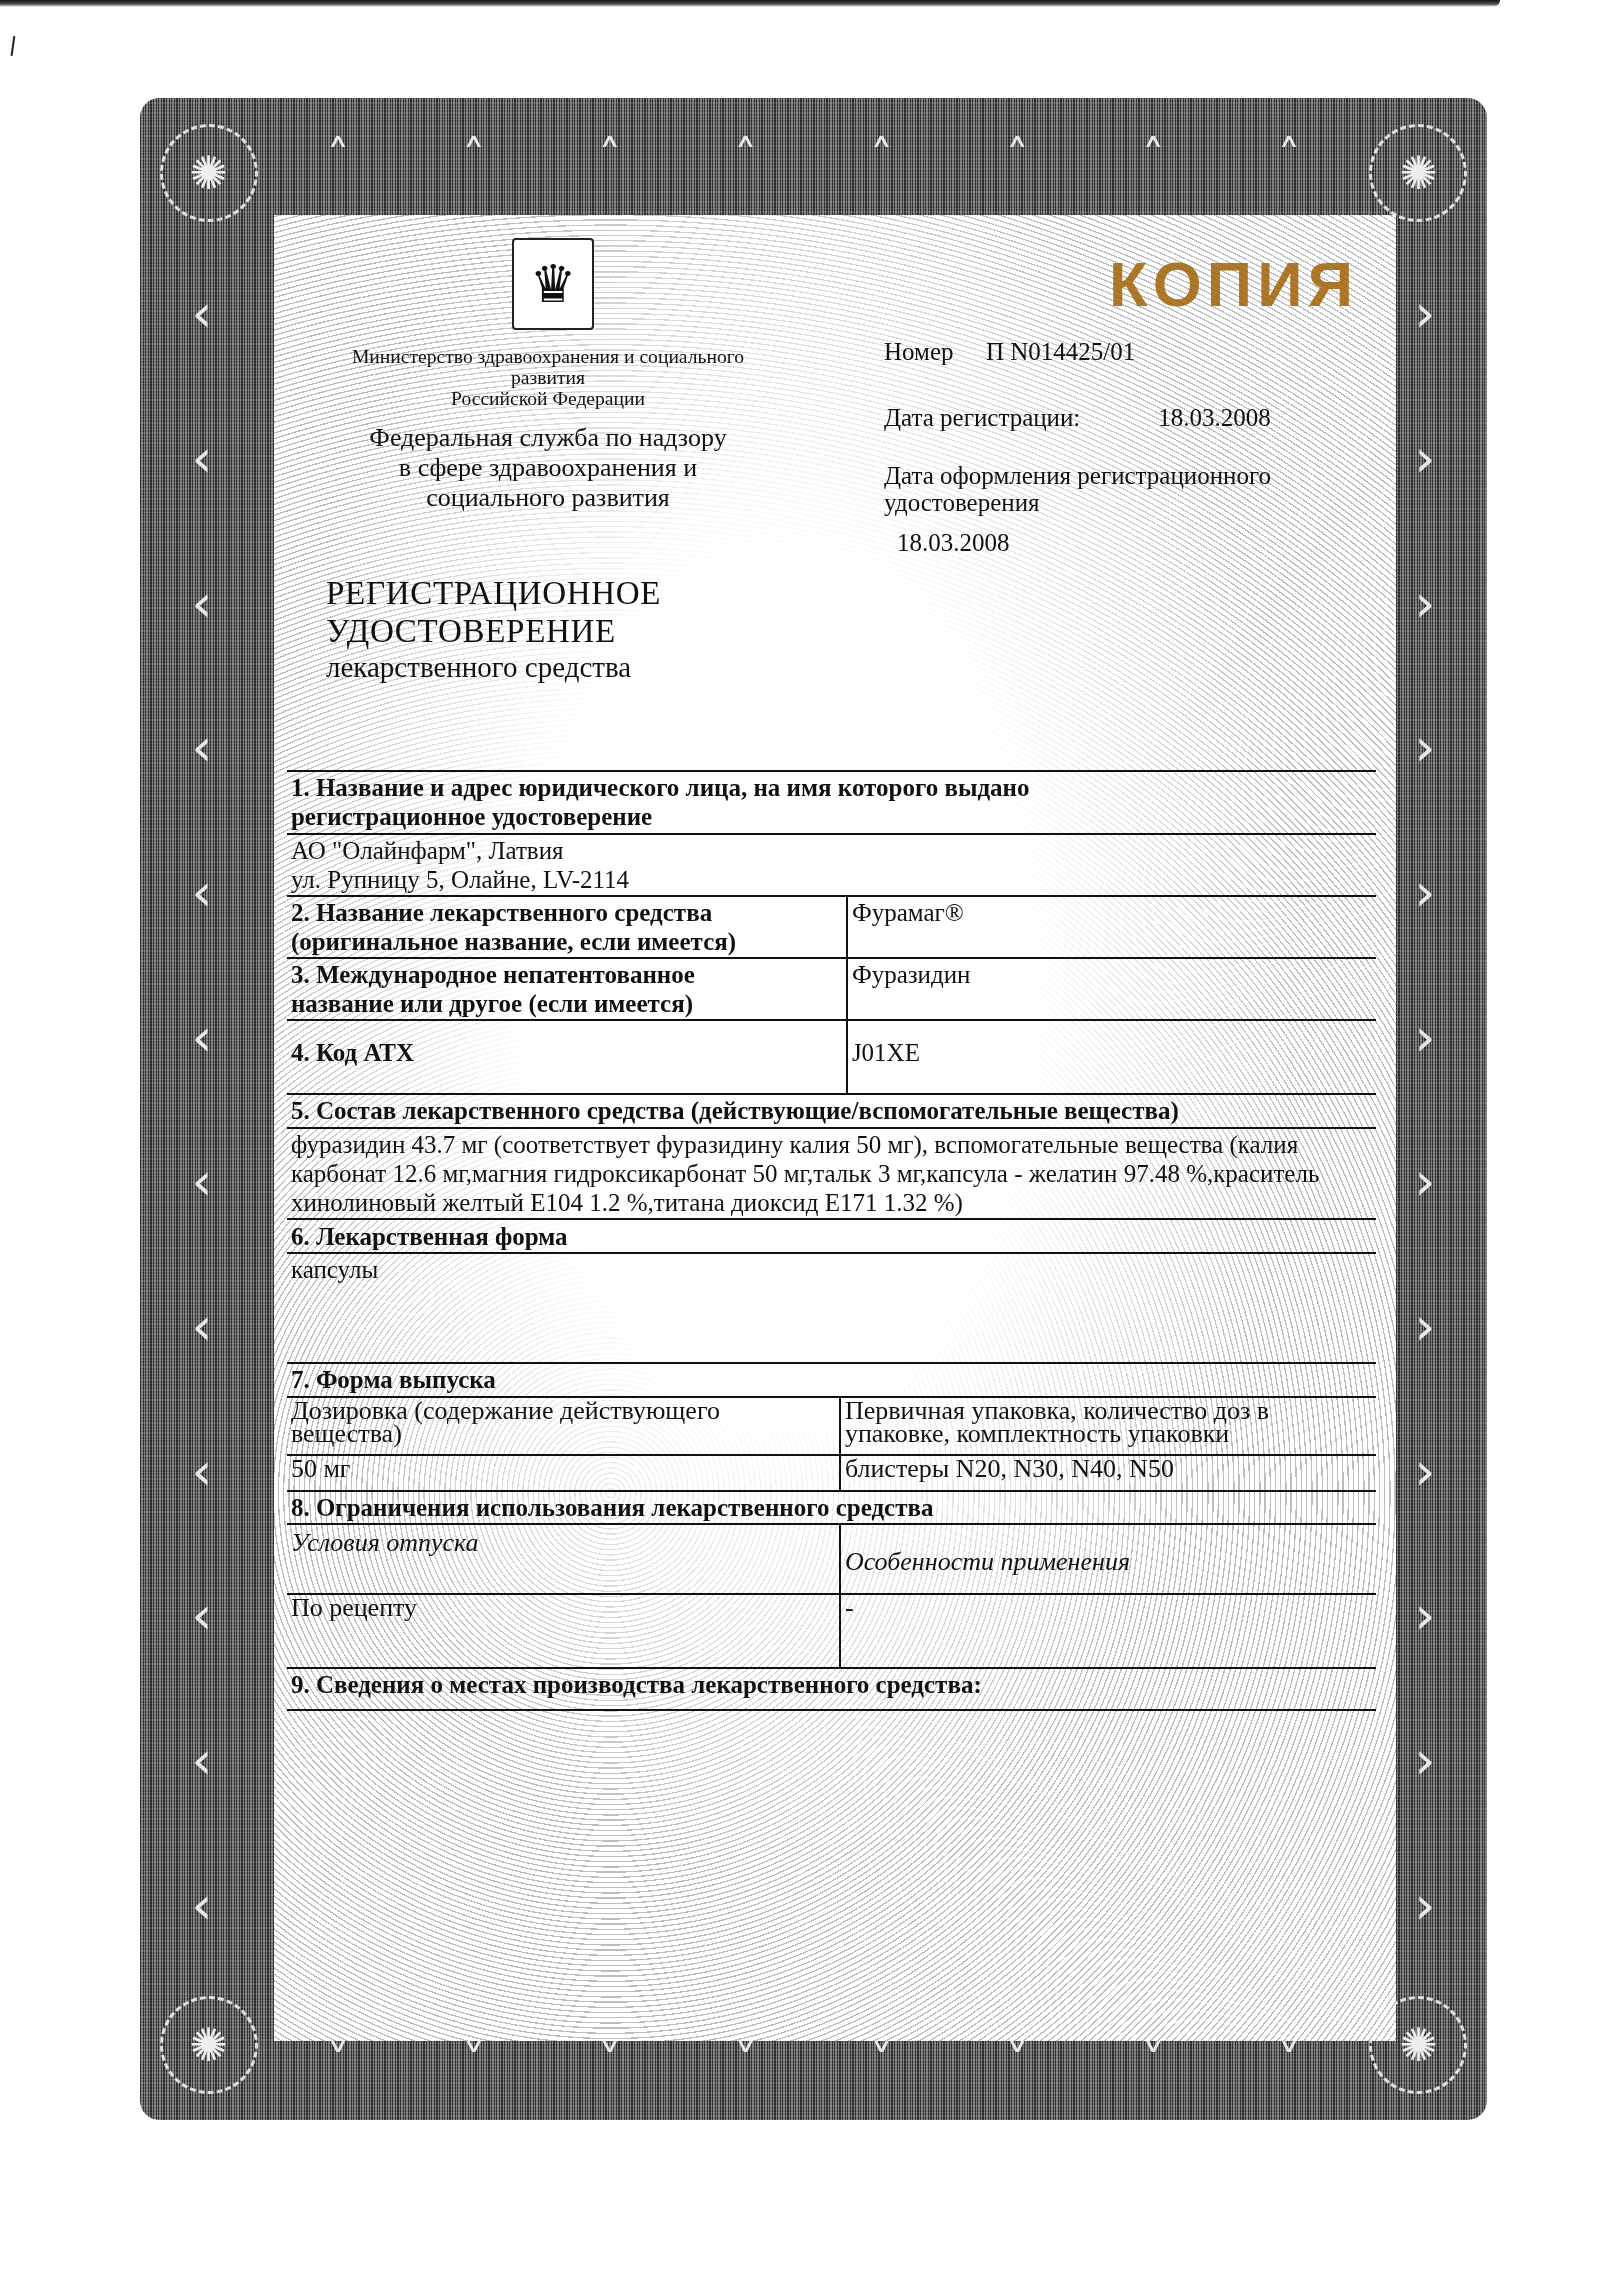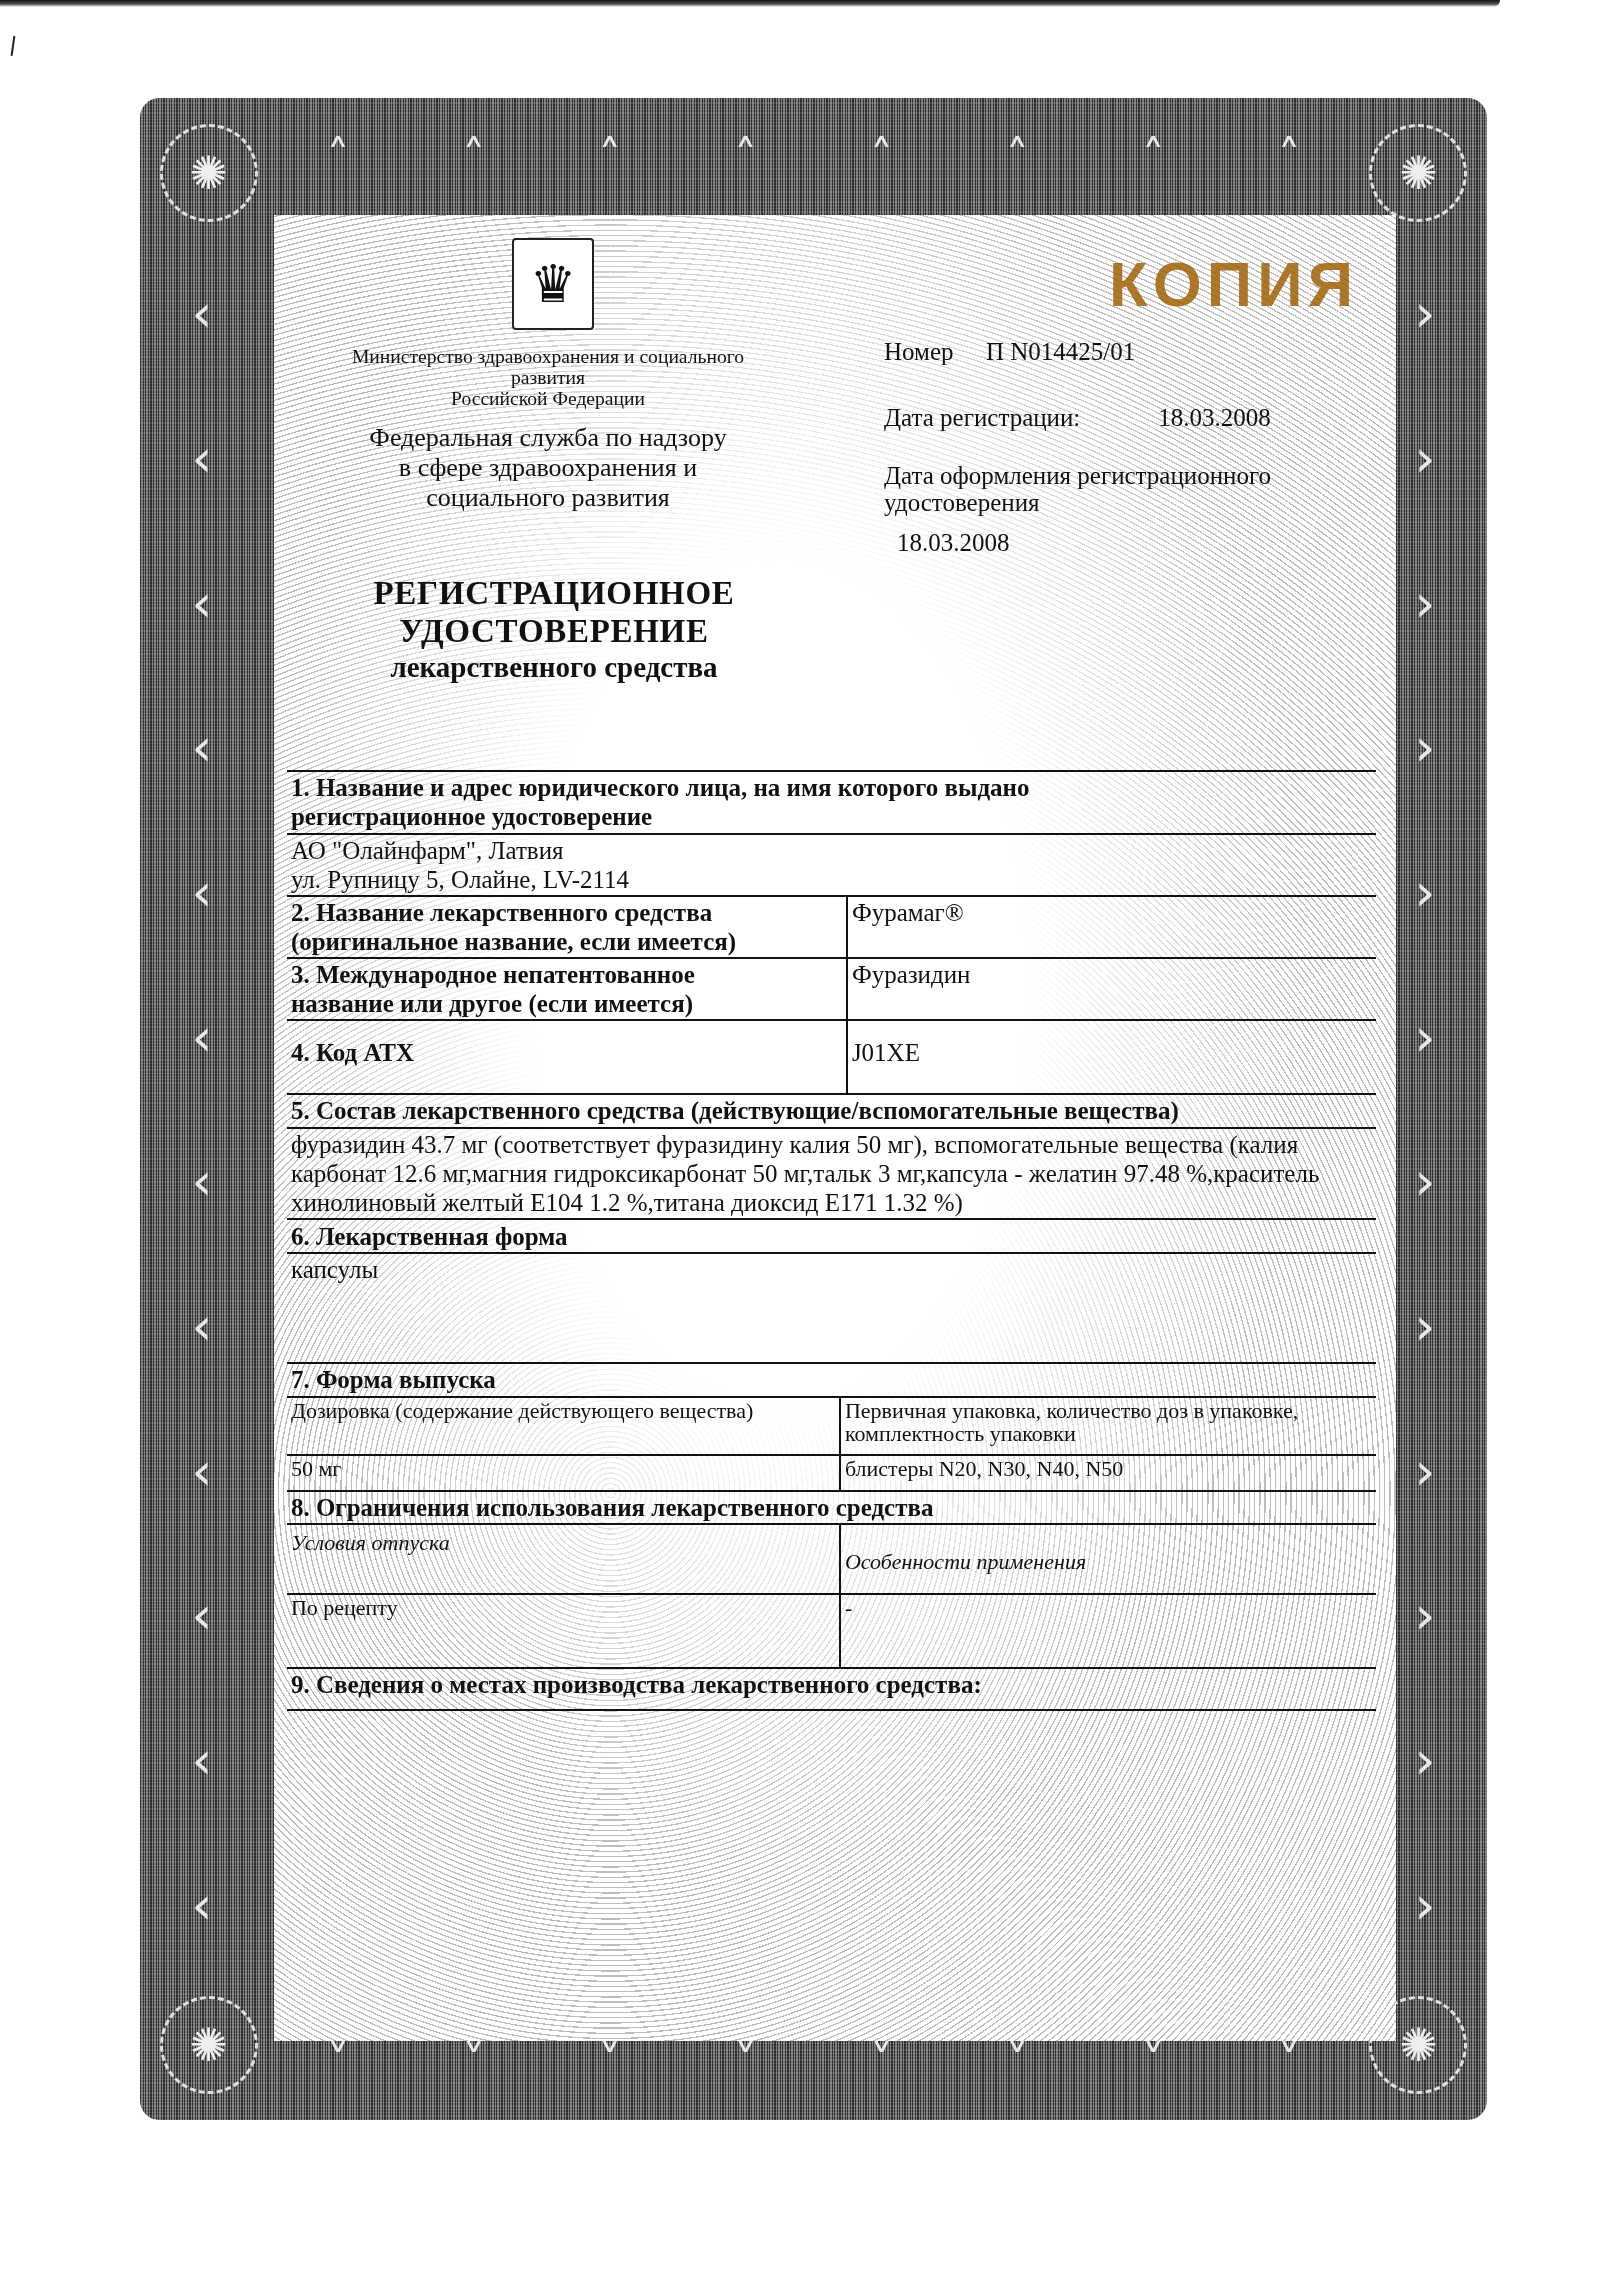--- a/index.html
+++ b/index.html
@@ -64,21 +64,21 @@
       position: absolute; left: 1109px; top: 248px; font-size: 63px; font-weight: bold; letter-spacing: 5.2px;
       color: #a16207; font-family: "Liberation Sans", sans-serif; opacity: 0.85;
     }
 
     .issuer {
       position: absolute; left: 287px; top: 346px; width: 522px; text-align: center; font-size: 23.5px; line-height: 26px;
     }
     .issuer .small { font-size: 19.6px; line-height: 21px; }
     .issuer .service { margin-top: 14.3px; font-size: 26px; line-height: 30px; }
     .doc-title {
-      position: absolute; left: 326px; top: 574px; width: 456px; text-align: center; font-weight: bold;
+      position: absolute; left: 326px; top: 574px; width: 456px; 
     }
     .doc-title .t1 { font-size: 33px; line-height: 38px; letter-spacing: 0.7px; }
     .doc-title .t2 { font-size: 29px; line-height: 34px; }
 
     .meta { position: absolute; left: 884px; top: 338px; width: 509px; font-size: 25px; line-height: 27px; }
     .meta-row { display: flex; gap: 26px; }
     .meta .gap1 { margin-top: 39px; }
     .meta .gap2 { margin-top: 31px; }
     .meta .val { margin-left: 6.5px; }
 
@@ -87,21 +87,21 @@
       position: absolute; left: 287px; top: 770px; width: 1089px; font-size: 25px; line-height: 29px;
     }
     .row { border-top: 2.6px solid #111; display: flex; min-height: 29px; }
     .row.last { border-bottom: 2.6px solid #111; }
     .cell { padding: 1.3px 3.9px; box-sizing: border-box; }
     .c-left { width: 561px; border-right: 2px solid #111; }
     .c-right { flex: 1; }
     .c-left7 { width: 554px; border-right: 2px solid #111; }
     .bold { font-weight: bold; }
     .full { width: 100%; }
-    .small { font-size: 22px; line-height: 23.5px; }
+    .small { font-size: 26px; line-height: 23.5px; }
     .italic { font-style: italic; }
     .h-2 { height: 60px; }
     .h-sec4 { height: 72px; }
     .h-form { height: 108px; }
     .h-empty { height: 72px; }
     .h-sec9 { height: 40px; }
   </style>
 </head>
 <body>
 

